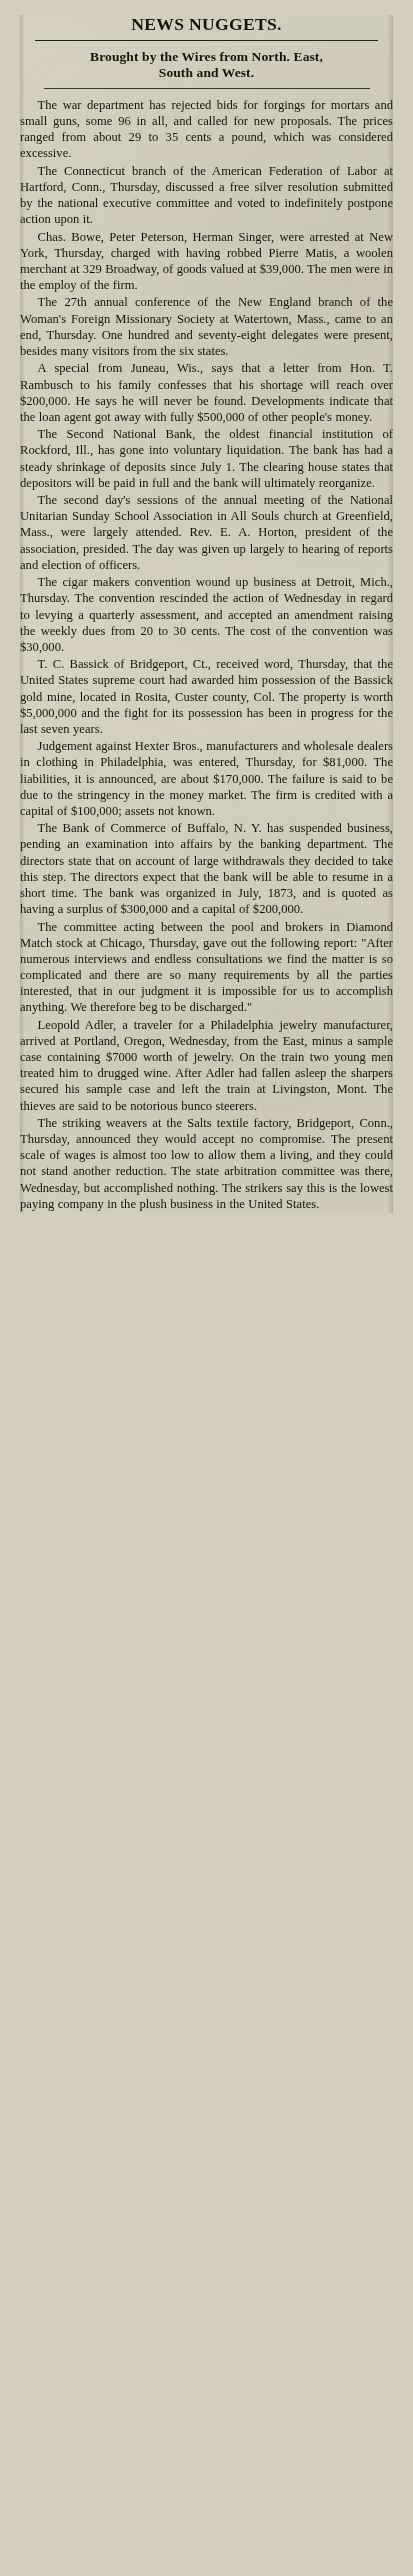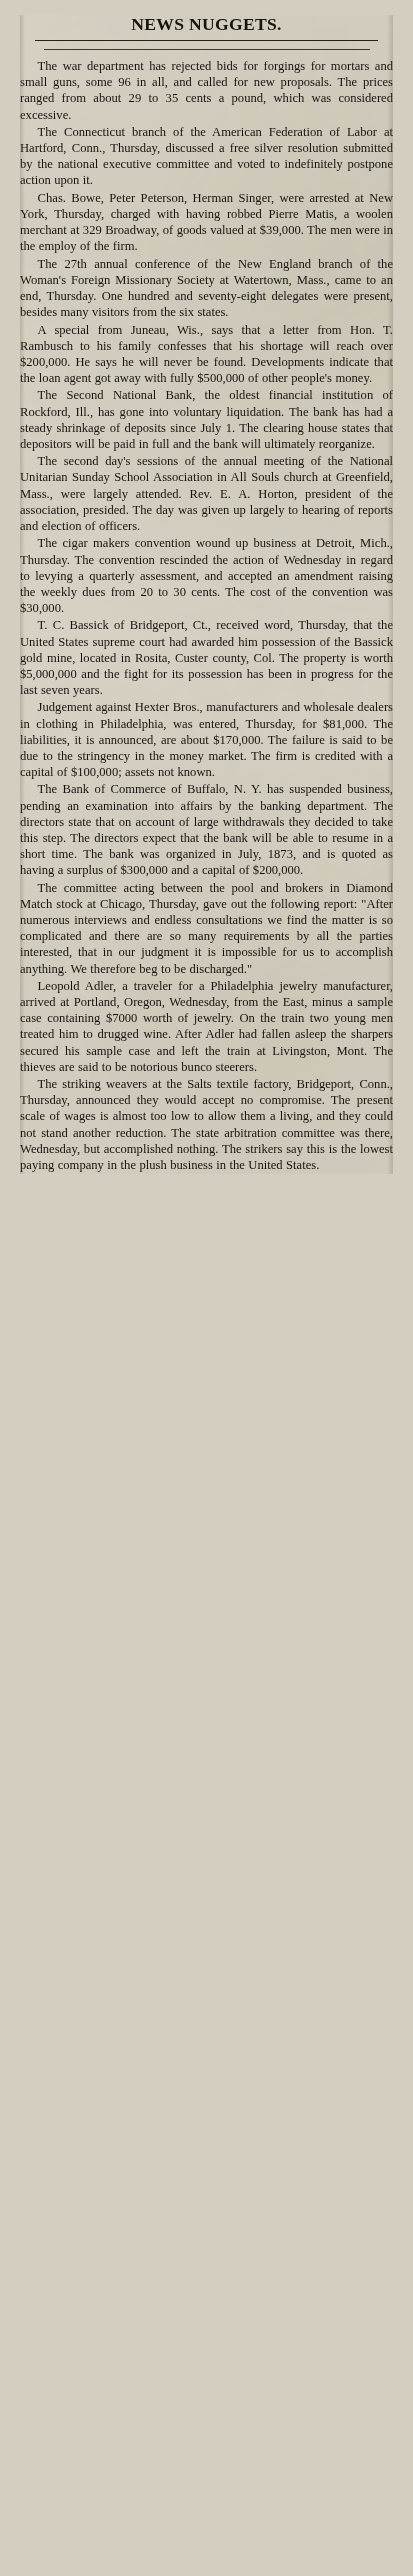--- a/index.html
+++ b/index.html
@@ -109,20 +109,24 @@
 </head>
 <body>
 
 <div class="page">
   <div class="paper">
     <div class="col">
 
       <h1 class="headline">NEWS NUGGETS.</h1>
       <hr class="rule">
 
+      <div class="subhead">
+        <span>Brought by the Wires from North. East,</span>
+        <span class="line2">South and West.</span>
+      </div>
       <hr class="rule thin">
 
       <p class="article">The war department has rejected bids for forgings for mortars and small guns, some 96 in all, and called for new proposals. The prices ranged from about 29 to 35 cents a pound, which was considered excessive.</p>
       <p class="article">The Connecticut branch of the American Federation of Labor at Hartford, Conn., Thursday, discussed a free silver resolution submitted by the national executive committee and voted to indefinitely postpone action upon it.</p>
       <p class="article">Chas. Bowe, Peter Peterson, Herman Singer, were arrested at New York, Thursday, charged with having robbed Pierre Matis, a woolen merchant at 329 Broadway, of goods valued at $39,000. The men were in the employ of the firm.</p>
       <p class="article">The 27th annual conference of the New England branch of the Woman's Foreign Missionary Society at Watertown, Mass., came to an end, Thursday. One hundred and seventy-eight delegates were present, besides many visitors from the six states.</p>
       <p class="article">A special from Juneau, Wis., says that a letter from Hon. T. Rambusch to his family confesses that his shortage will reach over $200,000. He says he will never be found. Developments indicate that the loan agent got away with fully $500,000 of other people's money.</p>
       <p class="article">The Second National Bank, the oldest financial institution of Rockford, Ill., has gone into voluntary liquidation. The bank has had a steady shrinkage of deposits since July 1. The clearing house states that depositors will be paid in full and the bank will ultimately reorganize.</p>
       <p class="article">The second day's sessions of the annual meeting of the National Unitarian Sunday School Association in All Souls church at Greenfield, Mass., were largely attended. Rev. E. A. Horton, president of the association, presided. The day was given up largely to hearing of reports and election of officers.</p>
       <p class="article">The cigar makers convention wound up business at Detroit, Mich., Thursday. The convention rescinded the action of Wednesday in regard to levying a quarterly assessment, and accepted an amendment raising the weekly dues from 20 to 30 cents. The cost of the convention was $30,000.</p>

